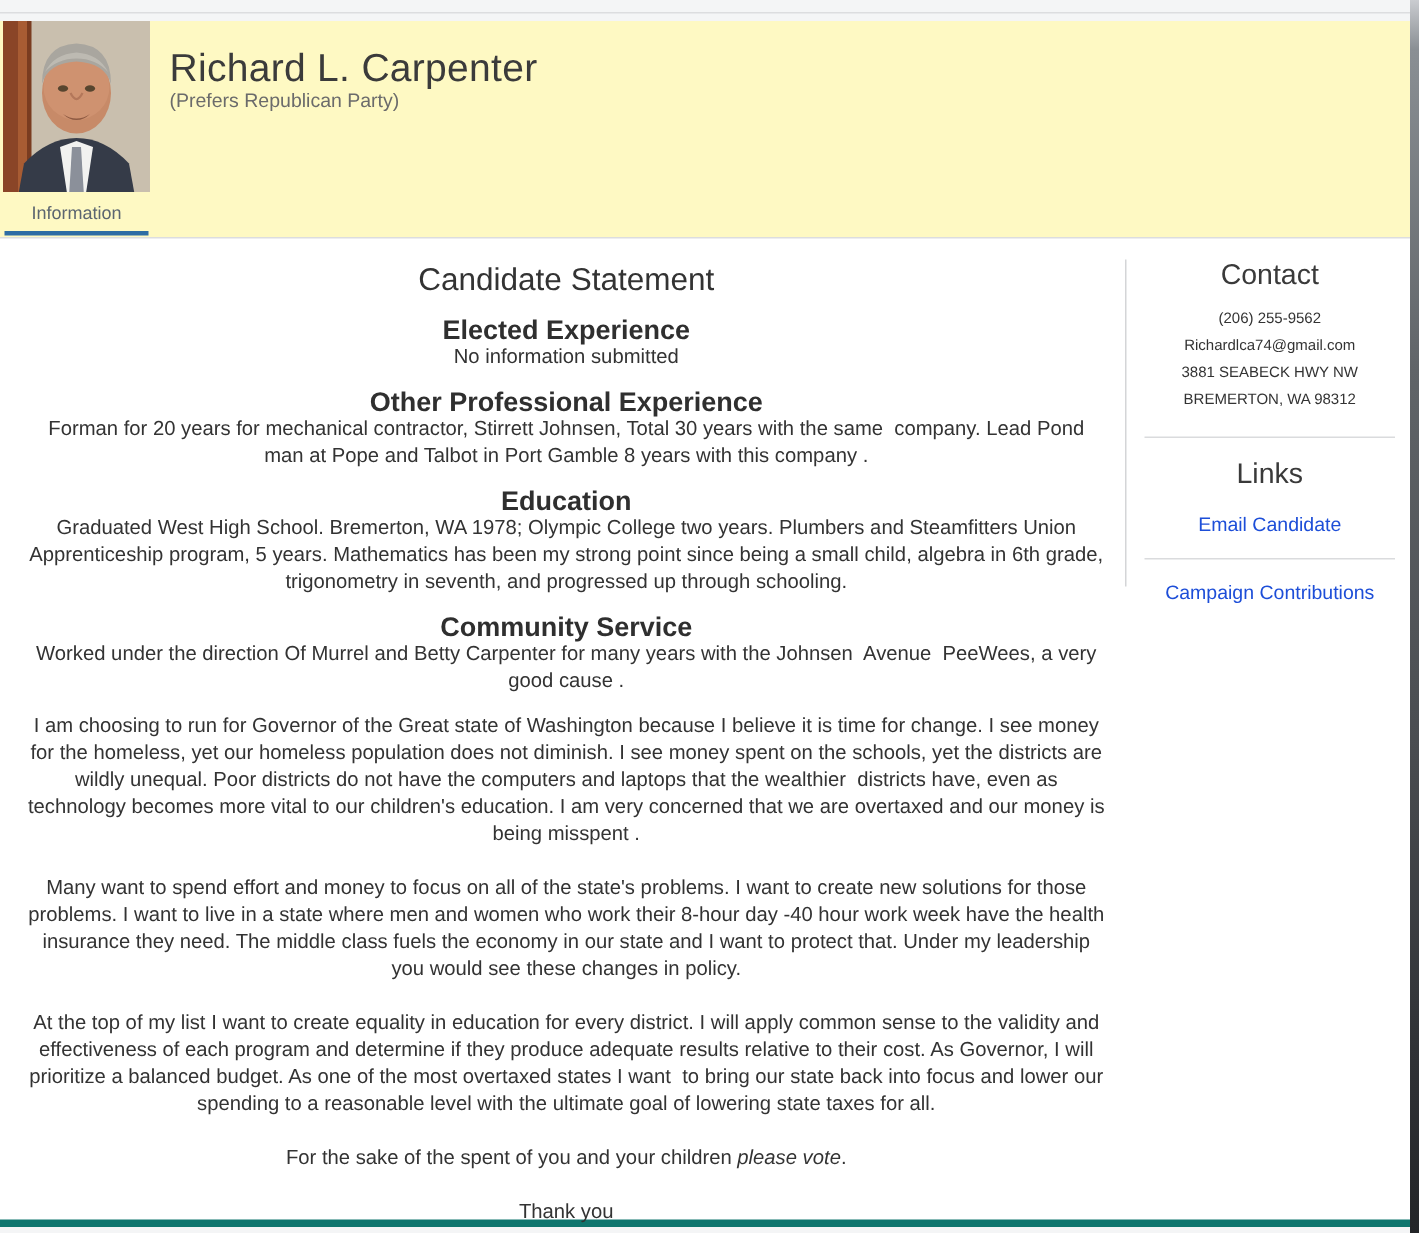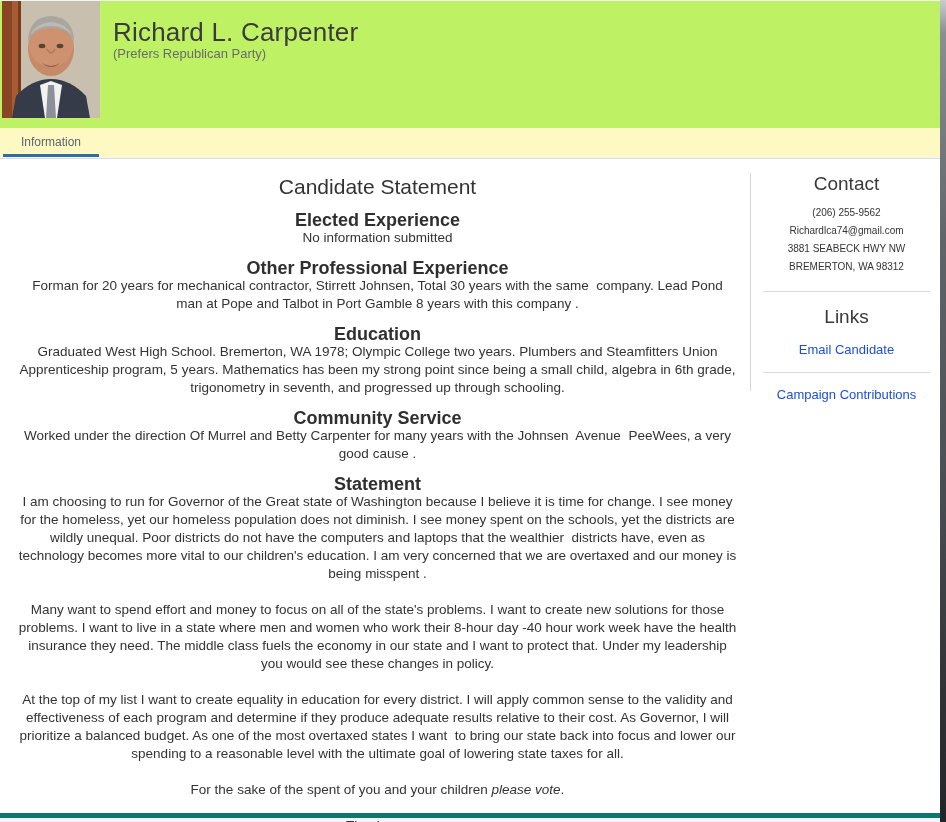--- a/index.html
+++ b/index.html
@@ -10,22 +10,22 @@
     font-family:"Liberation Sans", sans-serif;
     color:#333;
   }
   .page { position:absolute; left:0; top:0; width:940px; height:822px; }
 
   
   .top-strip { position:absolute; left:0; top:0; width:940px; height:9px;
     background:#f4f5f6; border-bottom:1px solid #dcdddf; }
 
   
-  .header { position:absolute; left:0; top:1px; width:940px; height:146px;
-    background:#bef264; border-bottom:1px solid #dcdddf; }
+  .header { position:absolute; left:0; top:14px; width:940px; height:146px;
+    background:#fef9c3; border-bottom:1px solid #dcdddf; }
   .photo { position:absolute; left:2px; top:0; width:98px; height:117px; overflow:hidden; }
   .photo svg { display:block; }
   .cand-name { position:absolute; left:113px; top:16px; font-size:26px;
     font-weight:300; color:#3b3b3b; letter-spacing:0.2px; }
   .cand-party { position:absolute; left:113px; top:45px; font-size:13px; color:#6b6b6b; }
 
   
   .tabbar { position:absolute; left:0; top:128px; width:940px; height:29px; background:#fef9c3; }
   .tab { position:absolute; left:3px; top:0; width:96px; height:29px; cursor:pointer; }
   .tab-label { position:absolute; left:0; right:0; top:7px; text-align:center;
@@ -114,21 +114,20 @@
         <p class="sec-heading">Education</p>
         <p class="sec-text">Graduated West High School. Bremerton, WA 1978; Olympic College two years. Plumbers and Steamfitters Union Apprenticeship program, 5 years. Mathematics has been my strong point since being a small child, algebra in 6th grade, trigonometry in seventh, and progressed up through schooling.</p>
       </div>
 
       <div class="section">
         <p class="sec-heading">Community Service</p>
         <p class="sec-text">Worked under the direction Of Murrel and Betty Carpenter for many years with the Johnsen  Avenue  PeeWees, a very good cause .</p>
       </div>
 
       <div class="section">
-        <p class="sec-heading">Statement</p>
         <p class="sec-text">I am choosing to run for Governor of the Great state of Washington because I believe it is time for change. I see money for the homeless, yet our homeless population does not diminish. I see money spent on the schools, yet the districts are wildly unequal. Poor districts do not have the computers and laptops that the wealthier  districts have, even as technology becomes more vital to our children's education. I am very concerned that we are overtaxed and our money is being misspent .</p>
         <p class="sec-text para-gap">Many want to spend effort and money to focus on all of the state's problems. I want to create new solutions for those problems. I want to live in a state where men and women who work their 8-hour day -40 hour work week have the health insurance they need. The middle class fuels the economy in our state and I want to protect that. Under my leadership you would see these changes in policy.</p>
         <p class="sec-text para-gap">At the top of my list I want to create equality in education for every district. I will apply common sense to the validity and effectiveness of each program and determine if they produce adequate results relative to their cost. As Governor, I will prioritize a balanced budget. As one of the most overtaxed states I want  to bring our state back into focus and lower our spending to a reasonable level with the ultimate goal of lowering state taxes for all.</p>
         <p class="sec-text para-gap"><span>For the sake of the spent of you and your children </span><span class="italic">please vote</span><span>.</span></p>
         <p class="sec-text para-gap"><span>Thank you</span><br></p>
       </div>
     </div>
 
     <div class="v-divider"></div>
 

